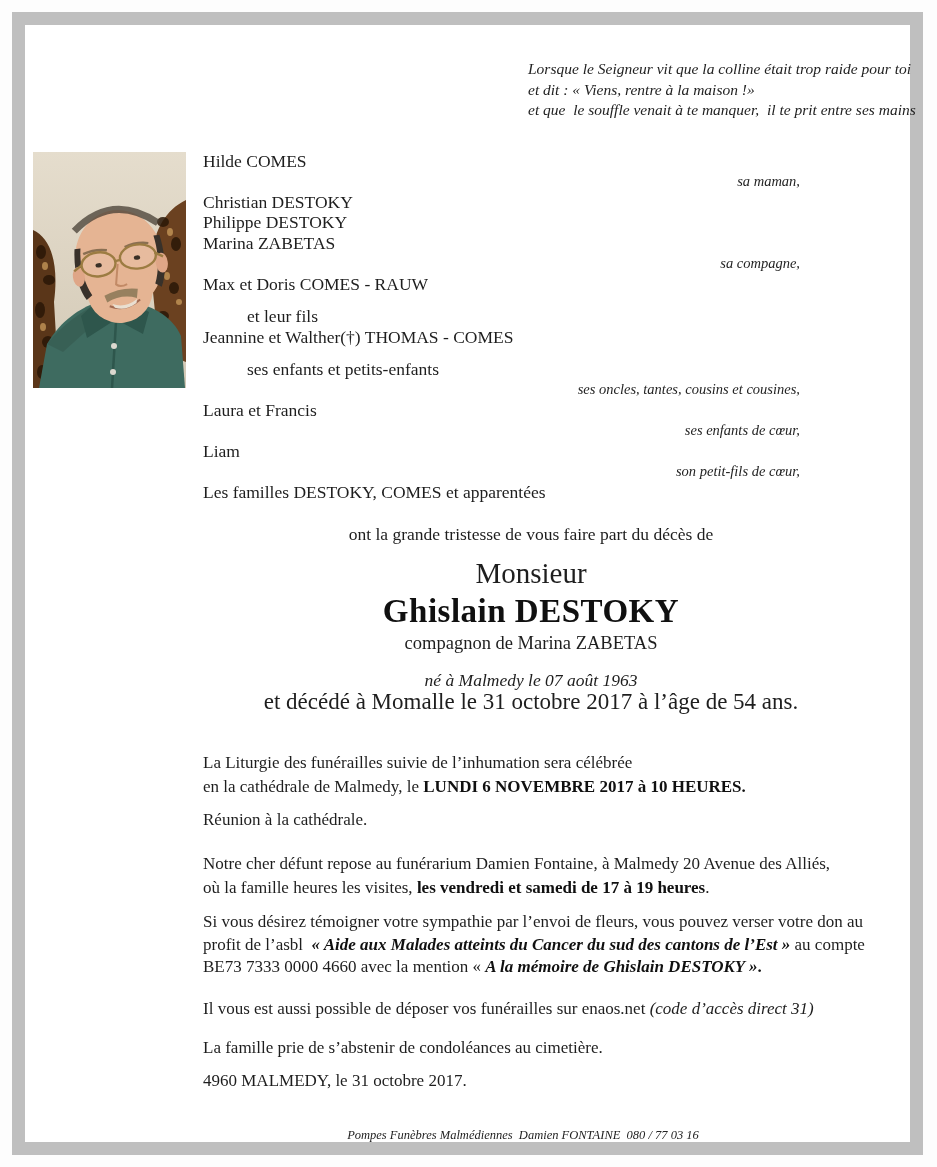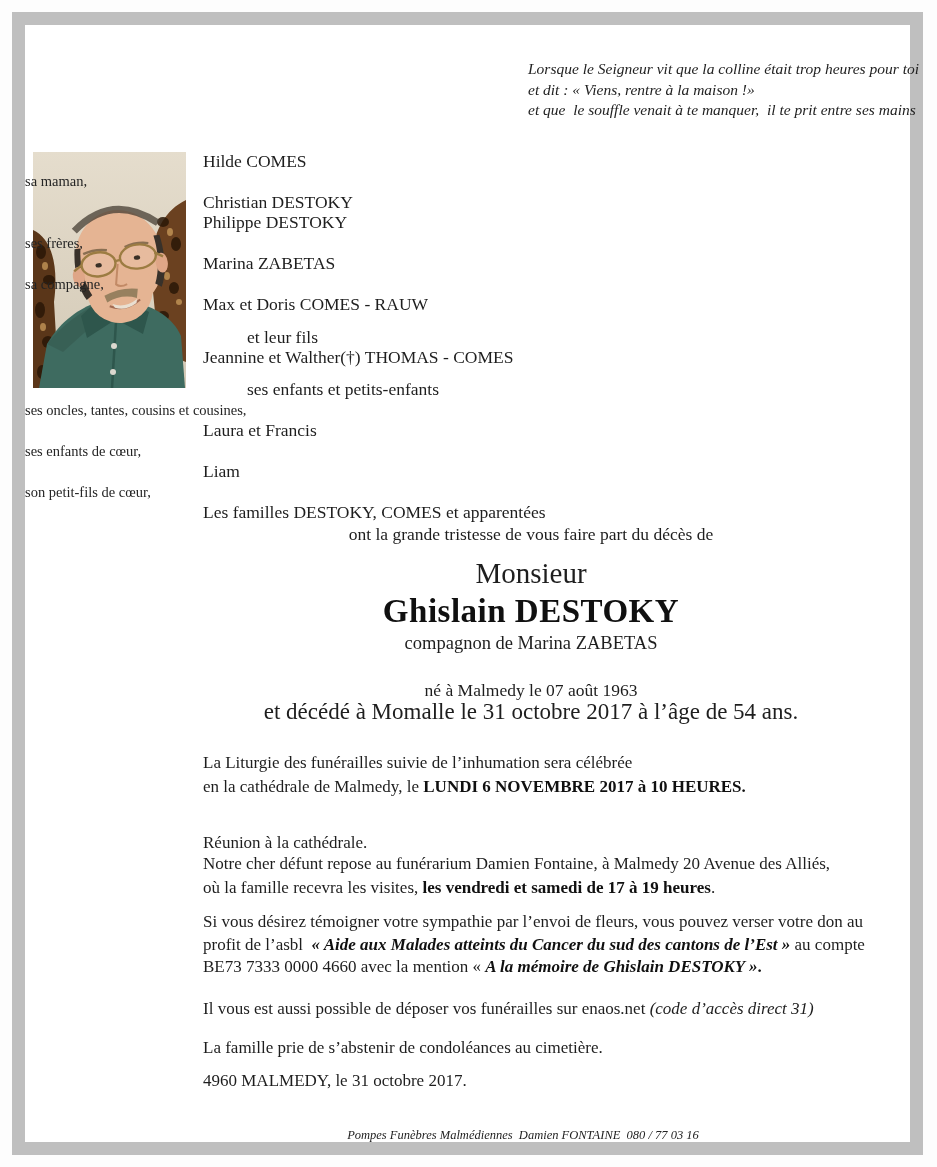--- a/index.html
+++ b/index.html
@@ -38,34 +38,34 @@
   .photo svg { display: block; }
 
   
   .family {
     position: absolute; left: 25px; top: 151px; width: 785px;
   }
   .fam-line { height: 20.45px; line-height: 20.45px; white-space: pre; }
   .fam-name   { font-size: 17.5px; padding-left: 178px; }
   .fam-indent { font-size: 17.5px; padding-left: 222px; margin-top: 12px; }
   .fam-label  {
-    font-size: 14.5px; text-align: left;
+    font-size: 14.5px; font-style: italic; text-align: right;
     padding-right: 10px; color: #242424;
   }
 
   
   .center-block {
     position: absolute; left: 146px; top: 523px; width: 770px;
     text-align: center;
   }
   .intro    { font-size: 17.5px; line-height: 22px; }
   .monsieur { font-size: 29px;  line-height: 34px; margin-top: 11px; }
   .deceased { font-size: 33px;  line-height: 38px; margin-top: 2px; font-weight: bold; letter-spacing: .5px; color: #101010; }
   .relation { font-size: 18.5px; line-height: 24px; margin-top: 1px; }
-  .born     { font-size: 17.5px; line-height: 22px; margin-top: 24px; }
+  .born     { font-size: 17.5px; line-height: 22px; margin-top: 14px; font-style: italic; }
   .died     { font-size: 23px; line-height: 22px; }
 
   
   .para { position: absolute; left: 203px; width: 712px; }
   .pline { font-size: 17px; line-height: 23.5px; white-space: pre; }
   .p-don .pline { line-height: 22.5px; }
   .b  { font-weight: bold; color: #101010; }
   .bi { font-weight: bold; font-style: italic; color: #101010; }
   .i  { font-style: italic; }
 
@@ -75,21 +75,21 @@
   }
   .footer-text { font-style: italic; font-size: 12.5px; white-space: pre; color: #222; }
 </style>
 </head>
 <body>
 
 <div class="page">
   <div class="frame"></div>
 
   <div class="quote">
-    <div class="quote-line">Lorsque le Seigneur vit que la colline était trop heures pour toi</div>
+    <div class="quote-line">Lorsque le Seigneur vit que la colline était trop raide pour toi</div>
     <div class="quote-line">et dit : « Viens, rentre à la maison !»</div>
     <div class="quote-line">et que  le souffle venait à te manquer,  il te prit entre ses mains</div>
   </div>
 
   <div class="photo">
     <svg width="153" height="236" viewBox="0 0 153 236" xmlns="http://www.w3.org/2000/svg">
       <defs>
         <linearGradient id="bgGrad" x1="0" y1="0" x2="0" y2="1">
           <stop offset="0" stop-color="#e5ddcd"></stop>
           <stop offset="1" stop-color="#d3c9b6"></stop>
@@ -168,21 +168,20 @@
         <path d="M75,151 Q87,157 100,149 L99,153 Q87,160 77,155 Z" fill="#e9dfd1"></path>
       </g>
     </svg>
   </div>
 
   <div class="family">
     <div class="fam-line fam-name t">Hilde COMES</div>
     <div class="fam-line fam-label t">sa maman,</div>
     <div class="fam-line fam-name t">Christian DESTOKY</div>
     <div class="fam-line fam-name t">Philippe DESTOKY</div>
-    <div class="fam-line fam-label t">ses frères,</div>
     <div class="fam-line fam-name t">Marina ZABETAS</div>
     <div class="fam-line fam-label t">sa compagne,</div>
     <div class="fam-line fam-name t">Max et Doris COMES - RAUW</div>
     <div class="fam-line fam-indent t">et leur fils</div>
     <div class="fam-line fam-name t">Jeannine et Walther(†) THOMAS - COMES</div>
     <div class="fam-line fam-indent t">ses enfants et petits-enfants</div>
     <div class="fam-line fam-label t">ses oncles, tantes, cousins et cousines,</div>
     <div class="fam-line fam-name t">Laura et Francis</div>
     <div class="fam-line fam-label t">ses enfants de cœur,</div>
     <div class="fam-line fam-name t">Liam</div>
@@ -197,27 +196,27 @@
     <div class="relation">compagnon de Marina ZABETAS</div>
     <div class="born">né à Malmedy le 07 août 1963</div>
     <div class="died">et décédé à Momalle le 31 octobre 2017 à l’âge de 54 ans.</div>
   </div>
 
   <div class="para" style="top:751px">
     <div class="pline">La Liturgie des funérailles suivie de l’inhumation sera célébrée</div>
     <div class="pline"><span class="t">en la cathédrale de Malmedy, le </span><span class="t b">LUNDI 6 NOVEMBRE 2017 à 10 HEURES.</span></div>
   </div>
 
-  <div class="para" style="top:831px">
+  <div class="para" style="top:808px">
     <div class="pline">Réunion à la cathédrale.</div>
   </div>
 
   <div class="para" style="top:852px">
     <div class="pline">Notre cher défunt repose au funérarium Damien Fontaine, à Malmedy 20 Avenue des Alliés,</div>
-    <div class="pline"><span class="t">où la famille recevra les visites, </span><span class="t b">les vendredi et samedi de 17 à 19 heures</span><span class="t">.</span></div>
+    <div class="pline"><span class="t">où la famille heures les visites, </span><span class="t b">les vendredi et samedi de 17 à 19 heures</span><span class="t">.</span></div>
   </div>
 
   <div class="para p-don" style="top:911px">
     <div class="pline">Si vous désirez témoigner votre sympathie par l’envoi de fleurs, vous pouvez verser votre don au</div>
     <div class="pline"><span class="t">profit de l’asbl  </span><span class="t bi">« Aide aux Malades atteints du Cancer du sud des cantons de l’Est »</span><span class="t"> au compte</span></div>
     <div class="pline"><span class="t">BE73 7333 0000 4660 avec la mention « </span><span class="t bi">A la mémoire de Ghislain DESTOKY »</span><span class="t b">.</span></div>
   </div>
 
   <div class="para" style="top:997px">
     <div class="pline"><span class="t">Il vous est aussi possible de déposer vos funérailles sur enaos.net </span><span class="t i">(code d’accès direct 31)</span></div>

